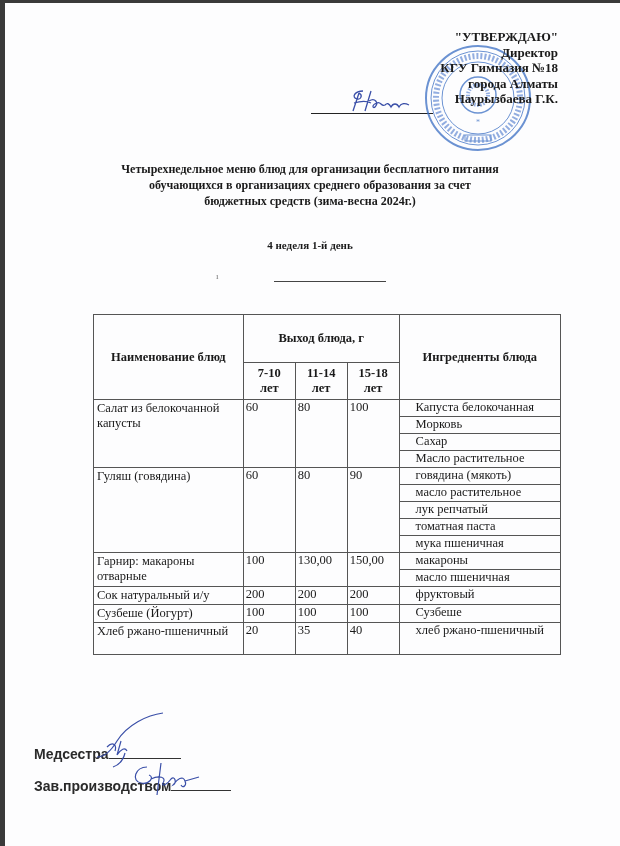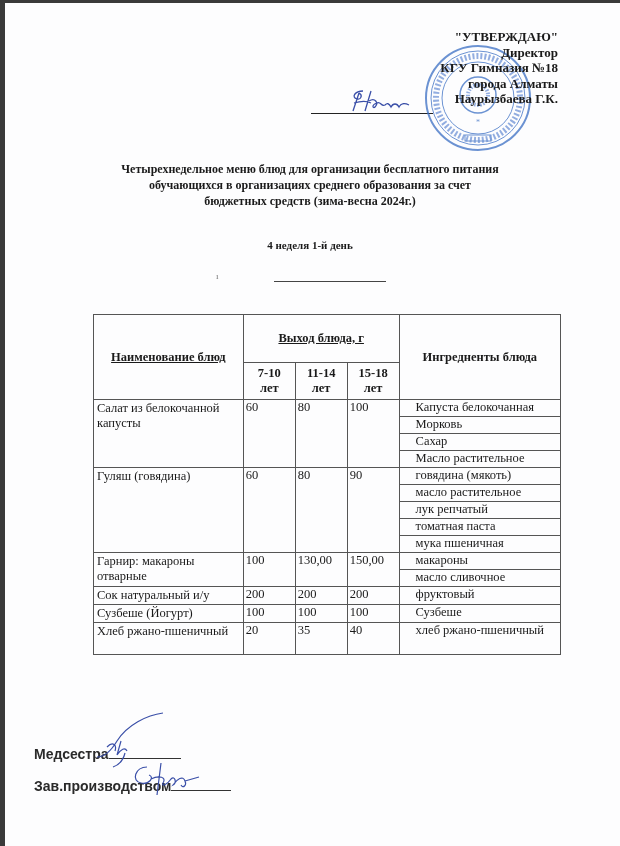--- a/index.html
+++ b/index.html
@@ -36,22 +36,22 @@
 
   table.menu {
     position: absolute; left: 88px; top: 311px; width: 468px;
     border-collapse: collapse; font-size: 12.5px; line-height: 15px;
   }
   table.menu td, table.menu th { border: 1px solid #555; vertical-align: top; }
   table.menu th { font-weight: bold; text-align: center; vertical-align: middle; }
   .c-name { width: 150px; }
   .c-age { width: 52px; }
   .c-ing { width: 160px; }
-  th.h-name { height: 72px; text-decoration: underline; }
-  th.h-out { height: 48px; text-decoration: underline; }
+  th.h-name { height: 72px; }
+  th.h-out { height: 48px; }
   th.h-age { height: 37px; line-height: 15px; }
   td.dish { padding: 1px 3px; text-align: left; }
   td.val { padding: 0 2px; }
   td.ing { padding: 0 16px; height: 17px; white-space: nowrap; }
   td.bot { vertical-align: bottom; }
 
   .footer {
     position: absolute; left: 29px; font-family: "Liberation Sans", "DejaVu Sans", sans-serif;
     font-weight: bold; font-size: 14px; color: #2a2a2a;
   }
@@ -158,21 +158,21 @@
         </tr>
 
       <tr>
         <td rowspan="2" class="dish">Гарнир: макароны отварные</td>
         <td rowspan="2" class="val">100</td>
         <td rowspan="2" class="val">130,00</td>
         <td rowspan="2" class="val">150,00</td>
         <td class="ing">макароны</td>
       </tr>
       <tr>
-          <td class="ing">масло сливочное</td>
+          <td class="ing">масло пшеничная</td>
         </tr>
 
       <tr>
         <td class="dish">Сок натуральный и/у</td>
         <td class="val">200</td>
         <td class="val">200</td>
         <td class="val">200</td>
         <td class="ing">фруктовый</td>
       </tr>
 

